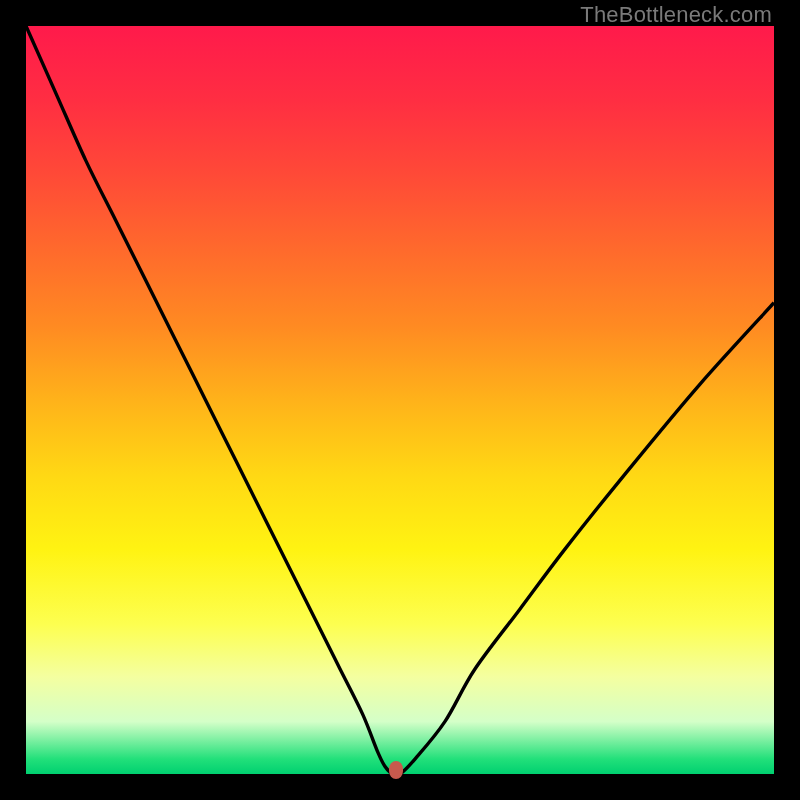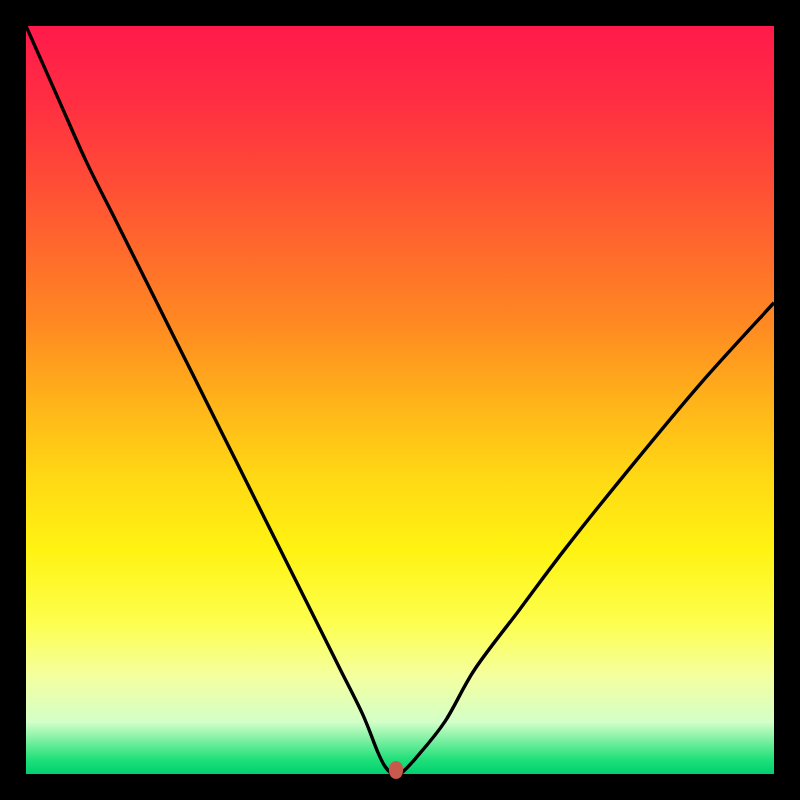--- a/index.html
+++ b/index.html
@@ -69,14 +69,15 @@
 
 <div class="frame">
 
   <div class="plot-area">
     <svg class="curve" viewBox="0 0 748 748" preserveAspectRatio="none">
       <path fill="none" stroke="#000" stroke-width="3.4" d="M 0 0 C 4.986666666666667 11.21999999999999, 19.946666666666665 44.87999999999994, 29.92 67.31999999999994 C 39.89333333333334 89.75999999999993, 49.866666666666674 113.44666666666664, 59.84 134.64 C 69.81333333333333 155.83333333333334, 79.78666666666666 174.53333333333336, 89.75999999999999 194.48000000000002 C 99.73333333333332 214.42666666666668, 109.70666666666668 234.37333333333333, 119.68 254.32 C 129.65333333333334 274.26666666666665, 139.62666666666667 294.21333333333337, 149.6 314.16 C 159.57333333333332 334.1066666666667, 169.54666666666665 354.05333333333334, 179.51999999999998 374 C 189.4933333333333 393.94666666666666, 199.4666666666667 413.8933333333334, 209.44000000000003 433.84000000000003 C 219.41333333333336 453.7866666666667, 229.38666666666668 473.7333333333333, 239.36 493.67999999999995 C 249.33333333333334 513.6266666666666, 259.3066666666666 533.5733333333333, 269.28 553.52 C 279.25333333333333 573.4666666666667, 291.71999999999997 598.4, 299.2 613.36 C 306.68 628.32, 307.9266666666666 630.8133333333333, 314.15999999999997 643.28 C 320.3933333333333 655.7466666666667, 330.3666666666667 674.4466666666666, 336.6 688.16 C 342.83333333333337 701.8733333333333, 347.82 716.8333333333333, 351.56 725.56 C 355.3 734.2866666666666, 356.5466666666666 736.78, 359.03999999999996 740.52 C 361.5333333333333 744.26, 364.02666666666664 746.7533333333333, 366.52 748 C 369.0133333333333 749.2466666666667, 370.26 750.4933333333333, 374 748 C 377.74 745.5066666666667, 381.48 741.7666666666667, 388.96000000000004 733.04 C 396.44000000000005 724.3133333333333, 408.90666666666675 710.6, 418.88000000000005 695.64 C 428.85333333333335 680.68, 436.33333333333337 661.98, 448.8 643.28 C 461.26666666666665 624.5799999999999, 478.72 603.3866666666668, 493.68 583.44 C 508.64 563.4933333333333, 521.1066666666666 546.0400000000001, 538.56 523.6 C 556.0133333333333 501.16, 575.9599999999999 476.2266666666667, 598.4 448.8 C 620.84 421.37333333333333, 648.2666666666667 387.7133333333333, 673.2 359.03999999999996 C 698.1333333333334 330.3666666666666, 735.5333333333333 290.4733333333333, 748 276.76"></path>
     </svg>
     <div class="marker" style="left: 370.26px; top: 744.26px;"></div>
   </div>
 
+  <div class="watermark">TheBottleneck.com</div>
 
 </div>
 
 </body></html>

